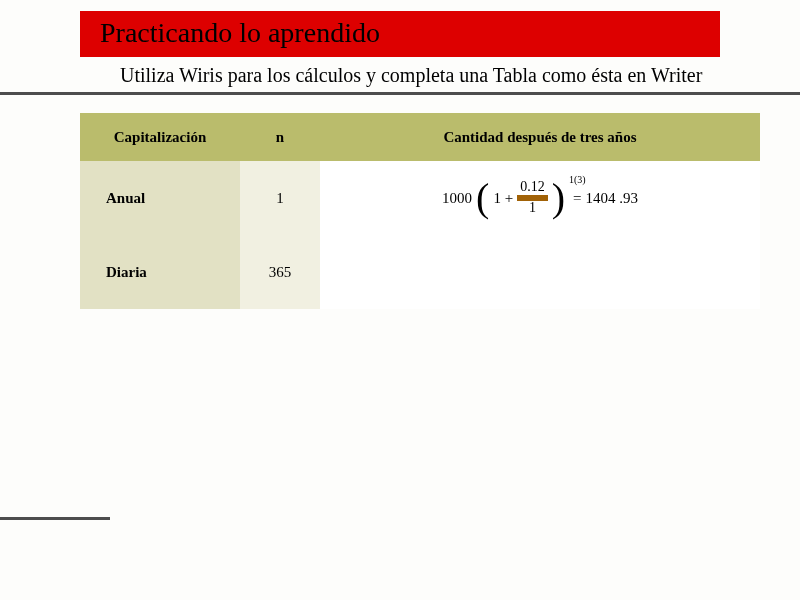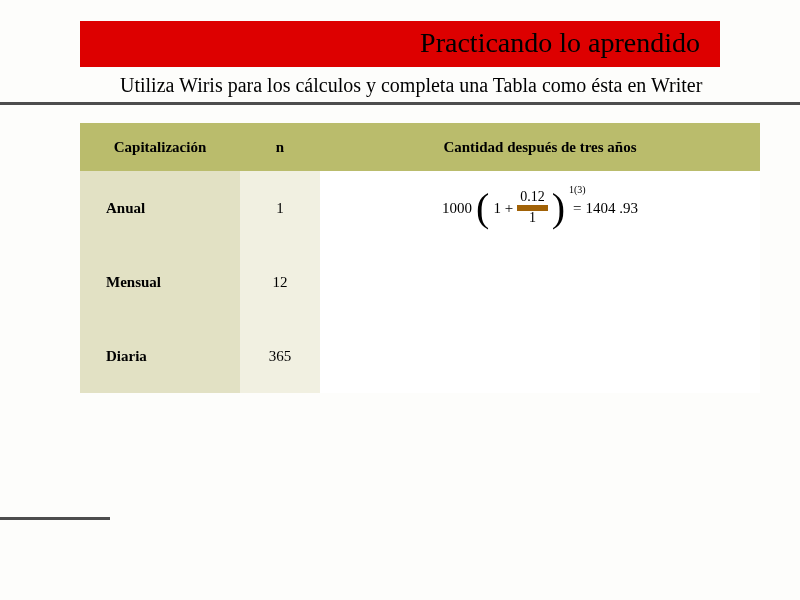--- a/index.html
+++ b/index.html
@@ -10,23 +10,22 @@
     font-family: Georgia, 'Times New Roman', serif;
     position: relative;
     overflow: hidden;
   }
   .title-bar {
     background: #dd0000;
     color: #000;
     font-size: 28px;
     font-weight: normal;
     padding: 6px 20px 8px 20px;
-    margin: 21px 80px 0 80px;
+    margin: 11px 80px 0 80px;
     font-family: 'Times New Roman', serif;
-    text-align: right;
   }
   .subtitle {
     font-size: 20px;
     color: #000;
     margin: 6px 80px 4px 120px;
     line-height: 1.25;
     font-family: 'Times New Roman', serif;
   }
   .hr-line {
     height: 3px;
@@ -157,25 +156,20 @@
             <span class="paren">)</span>
             <span class="exp-wrap">
               <span class="exp">1(3)</span>
             </span>
             <span>=</span>
             <span>1404 .93</span>
           </span>
         </td>
       </tr>
       <tr>
-        <td class="cap-cell">Mensual</td>
-        <td class="n-cell">12</td>
-        <td class="amt-cell"></td>
-      </tr>
-      <tr>
         <td class="cap-cell">Diaria</td>
         <td class="n-cell">365</td>
         <td class="amt-cell"></td>
       </tr>
     </tbody>
   </table>
 </div>
 
 <div class="side-accent"></div>
 

